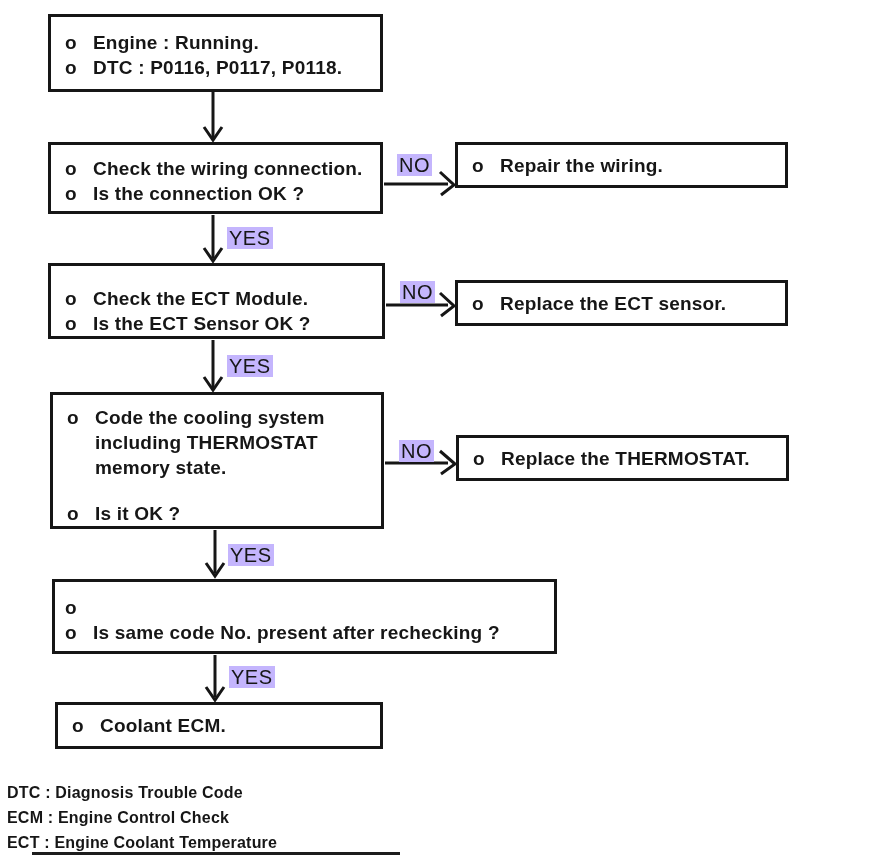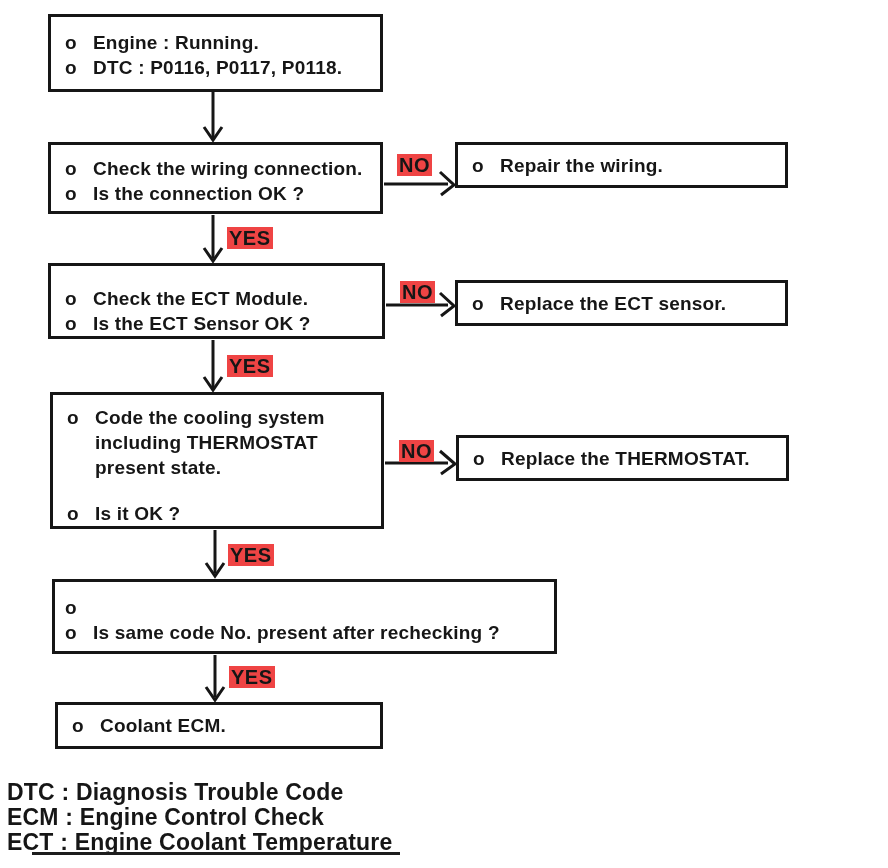--- a/index.html
+++ b/index.html
@@ -30,31 +30,31 @@
     display: inline-block;
     width: 11px;
     margin-right: 17px;
     flex: 0 0 11px;
     text-align: left;
   }
   .bullet.spacer { visibility: hidden; }
   .flow-label {
     position: absolute;
     font-size: 20px;
-    font-weight: 700;
+    font-weight: 400;
     letter-spacing: 0.5px;
     line-height: 22px;
-    background: #ef4444;
+    background: #c4b5fd;
     padding: 0 2px;
   }
   .legend {
     position: absolute;
     left: 7px;
     top: 780px;
-    font-size: 23px;
+    font-size: 16px;
     font-weight: 600;
     line-height: 25px;
     letter-spacing: 0.2px;
   }
   .connectors { position: absolute; left: 0; top: 0; }
   .artifact-line {
     position: absolute;
     left: 32px;
     top: 852px;
     width: 368px;
@@ -139,21 +139,21 @@
     <div class="line">
       <span class="bullet">o</span>
       <span>Code the cooling system</span>
     </div>
     <div class="line">
       <span class="bullet spacer"></span>
       <span>including THERMOSTAT</span>
     </div>
     <div class="line">
       <span class="bullet spacer"></span>
-      <span>present state.</span>
+      <span>memory state.</span>
     </div>
     <div class="line" style="margin-top:21px;">
       <span class="bullet">o</span>
       <span>Is it OK ?</span>
     </div>
   </div>
 
   <div class="node center-v" style="left:456px; top:435px; width:333px; height:46px; padding:0 6px 0 14px;">
     <div class="line">
       <span class="bullet">o</span>

